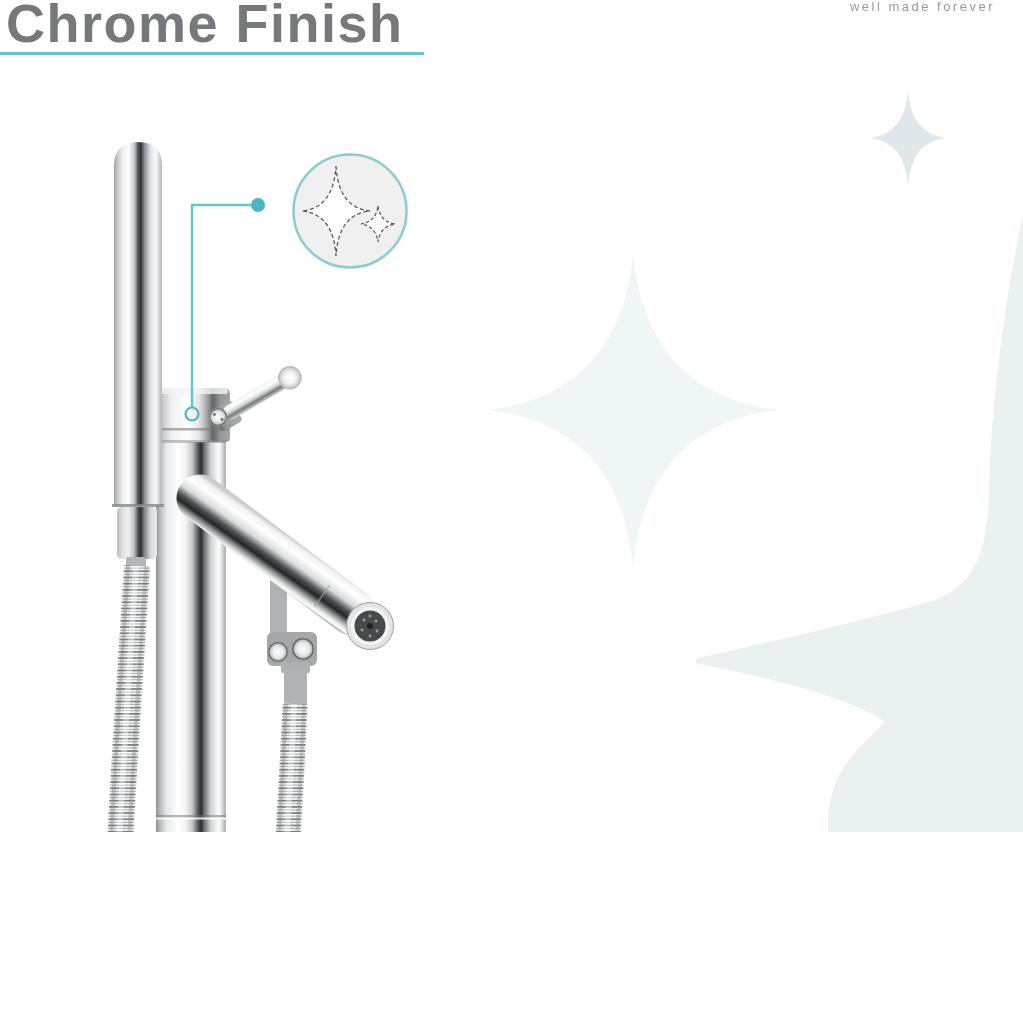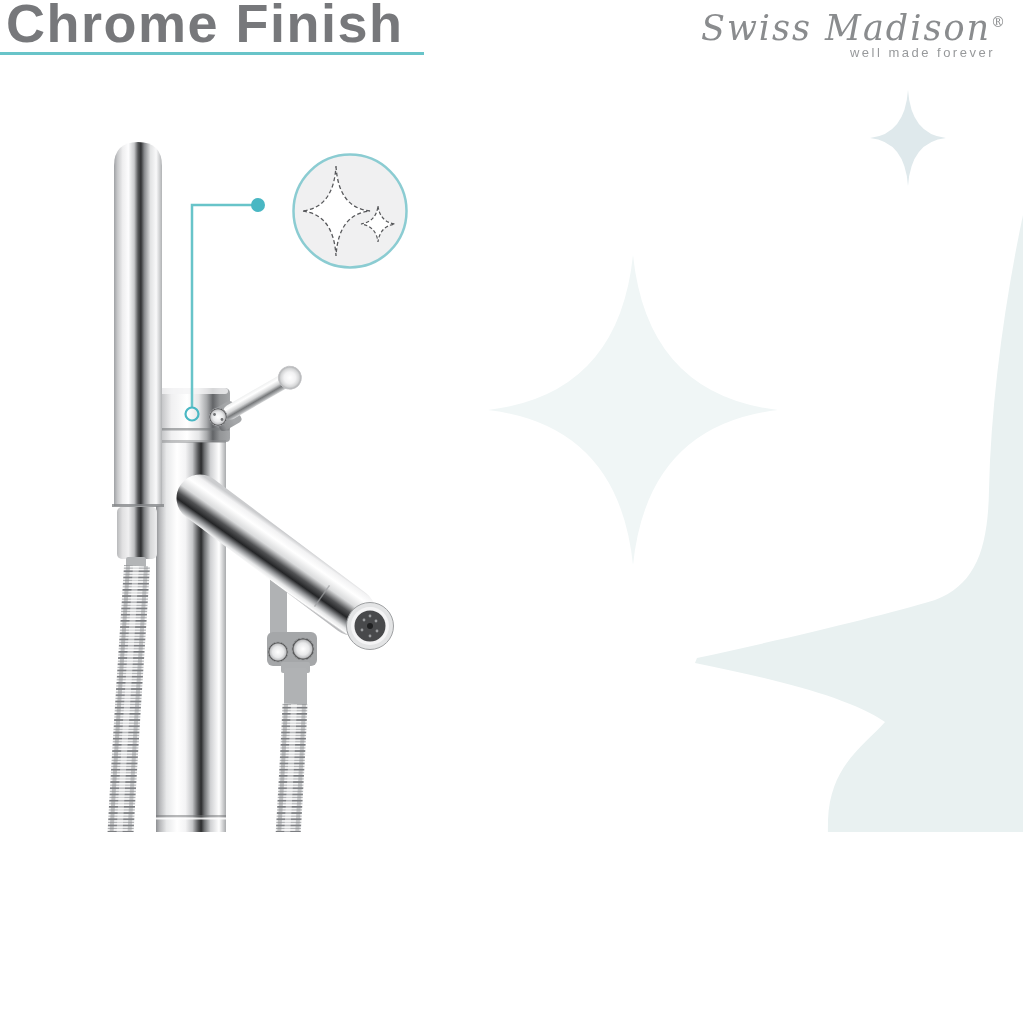--- a/index.html
+++ b/index.html
@@ -210,18 +210,17 @@
       <circle cx="350" cy="211" r="56.5" stroke-width="2.5" style="fill:var(--circle-fill,#f0f0f1);stroke:var(--circle-border,#8bccd2)"></circle>
       <path d="M336,166 Q338.4,207.8 370,211 Q338.4,214.2 336,256 Q333.6,214.2 302,211 Q333.6,207.8 336,166 Z" fill="#ffffff" stroke="#57585b" stroke-width="1.3" stroke-dasharray="4 2.5"></path>
       <path d="M378,206 Q380,221.8 395,224 Q380,226.2 378,242 Q376,226.2 361,224 Q376,221.8 378,206 Z" fill="#ffffff" stroke="#57585b" stroke-width="1.2" stroke-dasharray="3.5 2.2"></path>
     </g>
   </svg>
 
   <h1 class="page-title">Chrome Finish</h1>
   <div class="title-underline"></div>
 
   <div class="brand">
-    <div class="brand-name"><span>Swiss Madison</span><sup>®</sup></div>
     <div class="brand-tagline">well made forever</div>
   </div>
 
 
 </div>
 
 </body></html>

